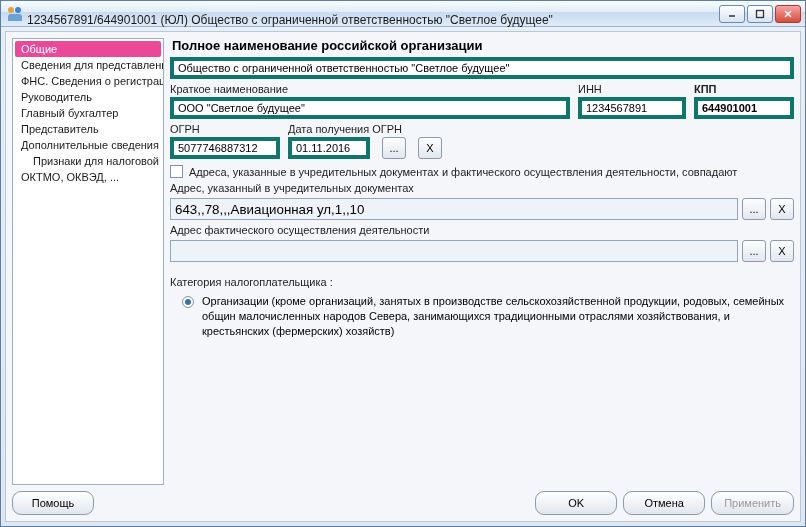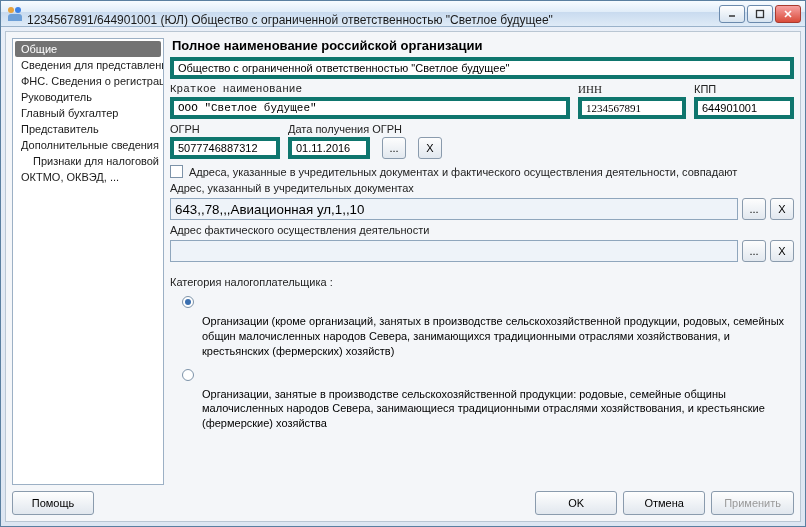--- a/index.html
+++ b/index.html
@@ -53,21 +53,21 @@
   }
   .sidebar .item {
     padding: 2px 4px 2px 6px;
     white-space:nowrap;
     cursor:default;
     color:#1a1a1a;
     border-radius:2px;
   }
   .sidebar .item.indent { padding-left: 18px; }
   .sidebar .item.selected {
-    background:#737373;
+    background:#ec4899;
     color:#fff;
   }
   .main {
     flex:1;
     display:flex; flex-direction:column;
     gap:4px;
     min-width:0;
   }
   .main .section-title { font-weight:bold; font-size:13px; padding:0 2px; }
   .form-input, .form-input-ro {
@@ -106,30 +106,30 @@
   .radio-group { display:flex; flex-direction:column; gap:8px; margin-left:12px; margin-top:2px; }
   .radio-row { display:flex; gap:8px; align-items:flex-start; }
   .radio {
     width:12px; height:12px; border:1px solid #7d93a9; border-radius:50%;
     background:#fff; margin-top:2px; position:relative; flex-shrink:0;
   }
   .radio.checked::after {
     content:""; position:absolute; left:2px; top:2px; width:6px; height:6px;
     background:#3a6fb0; border-radius:50%;
   }
-  .radio-label { flex:1; line-height:1.35;margin-top:20px; }
+  .radio-label { flex:1; line-height:1.35; }
   .footer {
     display:flex; gap:6px; align-items:center;
     padding-top:6px;
   }
   .footer .spacer { flex:1; }
   .push-btn {
     min-width:82px; height:24px;
     border:1px solid #8a9bad;
-    border-radius:3px;
+    border-radius:9px;
     background:linear-gradient(#fefefe,#e1e7ee);
     padding:0 12px;
     font:inherit;
     cursor:pointer;
   }
   .push-btn.disabled { color:#9a9a9a; cursor:default; }
   .label-text { color:#222; }
 </style>
 </head>
 <body>
@@ -174,29 +174,29 @@
         <div class="item"><span>Дополнительные сведения</span></div>
         <div class="item indent"><span>Признаки для налоговой</span></div>
         <div class="item"><span>ОКТМО, ОКВЭД, ...</span></div>
       </div>
 
       <div class="main">
         <div class="section-title">Полное наименование российской организации</div>
         <input class="form-input" value="Общество с ограниченной ответственностью &quot;Светлое будущее&quot;" style="">
 
         <div class="row">
-          <div class="field" style="flex:1;font-family:Liberation Mono, monospace;">
+          <div class="field" style="flex:1;">
             <label class="label-text">Краткое наименование</label>
             <input class="form-input" value="ООО &quot;Светлое будущее&quot;" style="">
           </div>
-          <div class="field" style="width:108px;font-family:Liberation Serif, serif;">
+          <div class="field" style="width:108px;">
             <label class="label-text">ИНН</label>
             <input class="form-input" value="1234567891" style="">
           </div>
-          <div class="field" style="width:100px;">
+          <div class="field" style="width:100px;font-weight:bold;">
             <label class="label-text">КПП</label>
             <input class="form-input" value="644901001" style="">
           </div>
         </div>
 
         <div class="row">
           <div class="field" style="width:110px;">
             <label class="label-text">ОГРН</label>
             <input class="form-input" value="5077746887312" style="">
           </div>
@@ -228,24 +228,20 @@
           <div class="small-btn">...</div>
           <div class="small-btn">X</div>
         </div>
 
         <div style="height:6px;"></div>
         <label class="label-text">Категория налогоплательщика :</label>
         <div class="radio-group">
           <div class="radio-row">
             <div class="radio checked"></div>
             <div class="radio-label">Организации (кроме организаций, занятых в производстве сельскохозяйственной продукции, родовых, семейных общин малочисленных народов Севера, занимающихся традиционными отраслями хозяйствования, и крестьянских (фермерских) хозяйств)</div>
-          </div>
-          <div class="radio-row">
-            <div class="radio"></div>
-            <div class="radio-label">Организации, занятые в производстве сельскохозяйственной продукции: родовые, семейные общины малочисленных народов Севера, занимающиеся традиционными отраслями хозяйствования, и крестьянские (фермерские) хозяйства</div>
           </div>
         </div>
       </div>
     </div>
 
     <div class="footer">
       <button class="push-btn">Помощь</button>
       <div class="spacer"></div>
       <button class="push-btn">OK</button>
       <button class="push-btn">Отмена</button>

